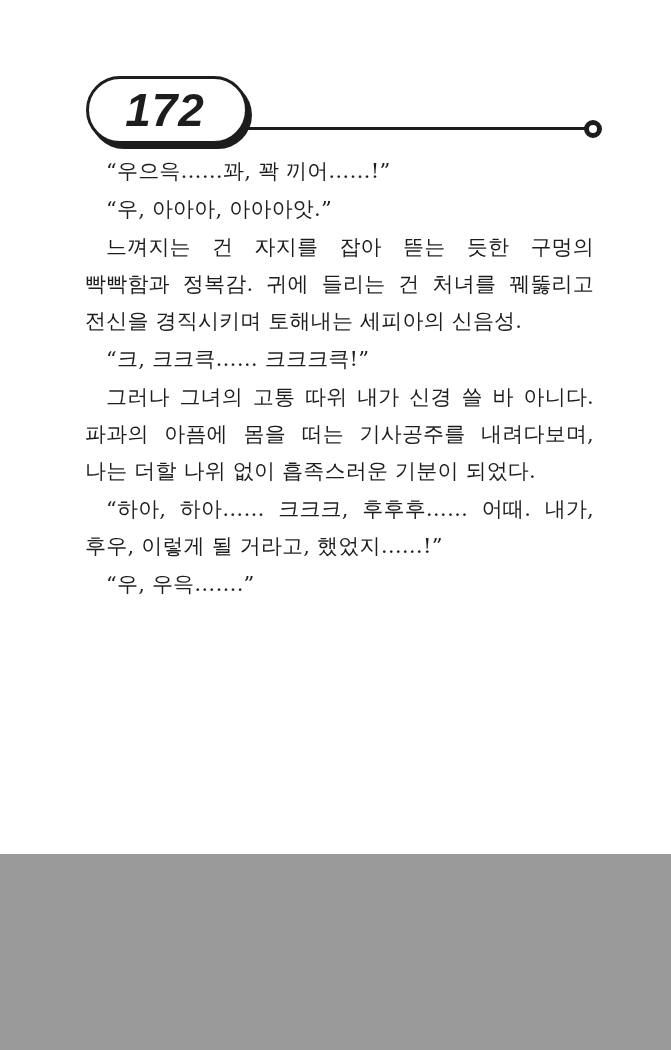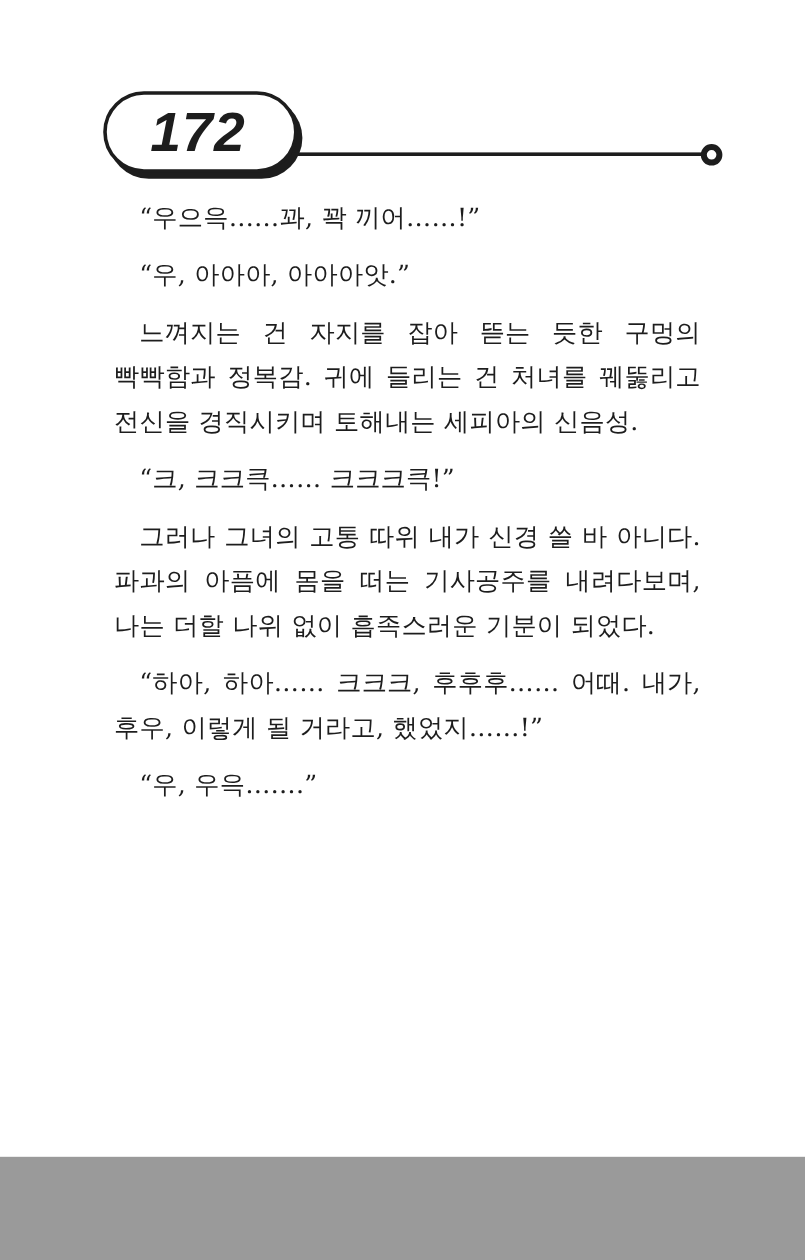--- a/index.html
+++ b/index.html
@@ -1,20 +1,20 @@
 <!DOCTYPE html>
 <html lang="ko"><head>
 <meta charset="utf-8">
 <style>
   html, body { margin: 0; padding: 0; }
   body { background: #9a9a9a; }
   .page {
     position: relative;
     width: 671px;
-    height: 964px;
+    height: 854px;
     background: #ffffff;
     overflow: hidden;
     color: #1d1d1d;
   }
 
   
   .page-badge {
     position: absolute;
     left: 86px;
     top: 76px;
@@ -62,21 +62,21 @@
     left: 84px;
     top: 152px;
     width: 511px;
     font-family: "DejaVu Serif", "Liberation Serif", serif;
     font-size: 21px;
     line-height: 37px;
     text-align: justify;
     letter-spacing: 0.2px;
     word-break: keep-all;
   }
-  .body-text p { margin: 11px; text-indent: 1em; }
+  .body-text p { margin: 1px; text-indent: 1em; }
   .body-text .italic { }
 
   
   .chapter-pill {
     position: absolute;
     left: 89px;
     top: 981px;
     width: 164px;
     height: 19px;
     background: #2e2e2e;

